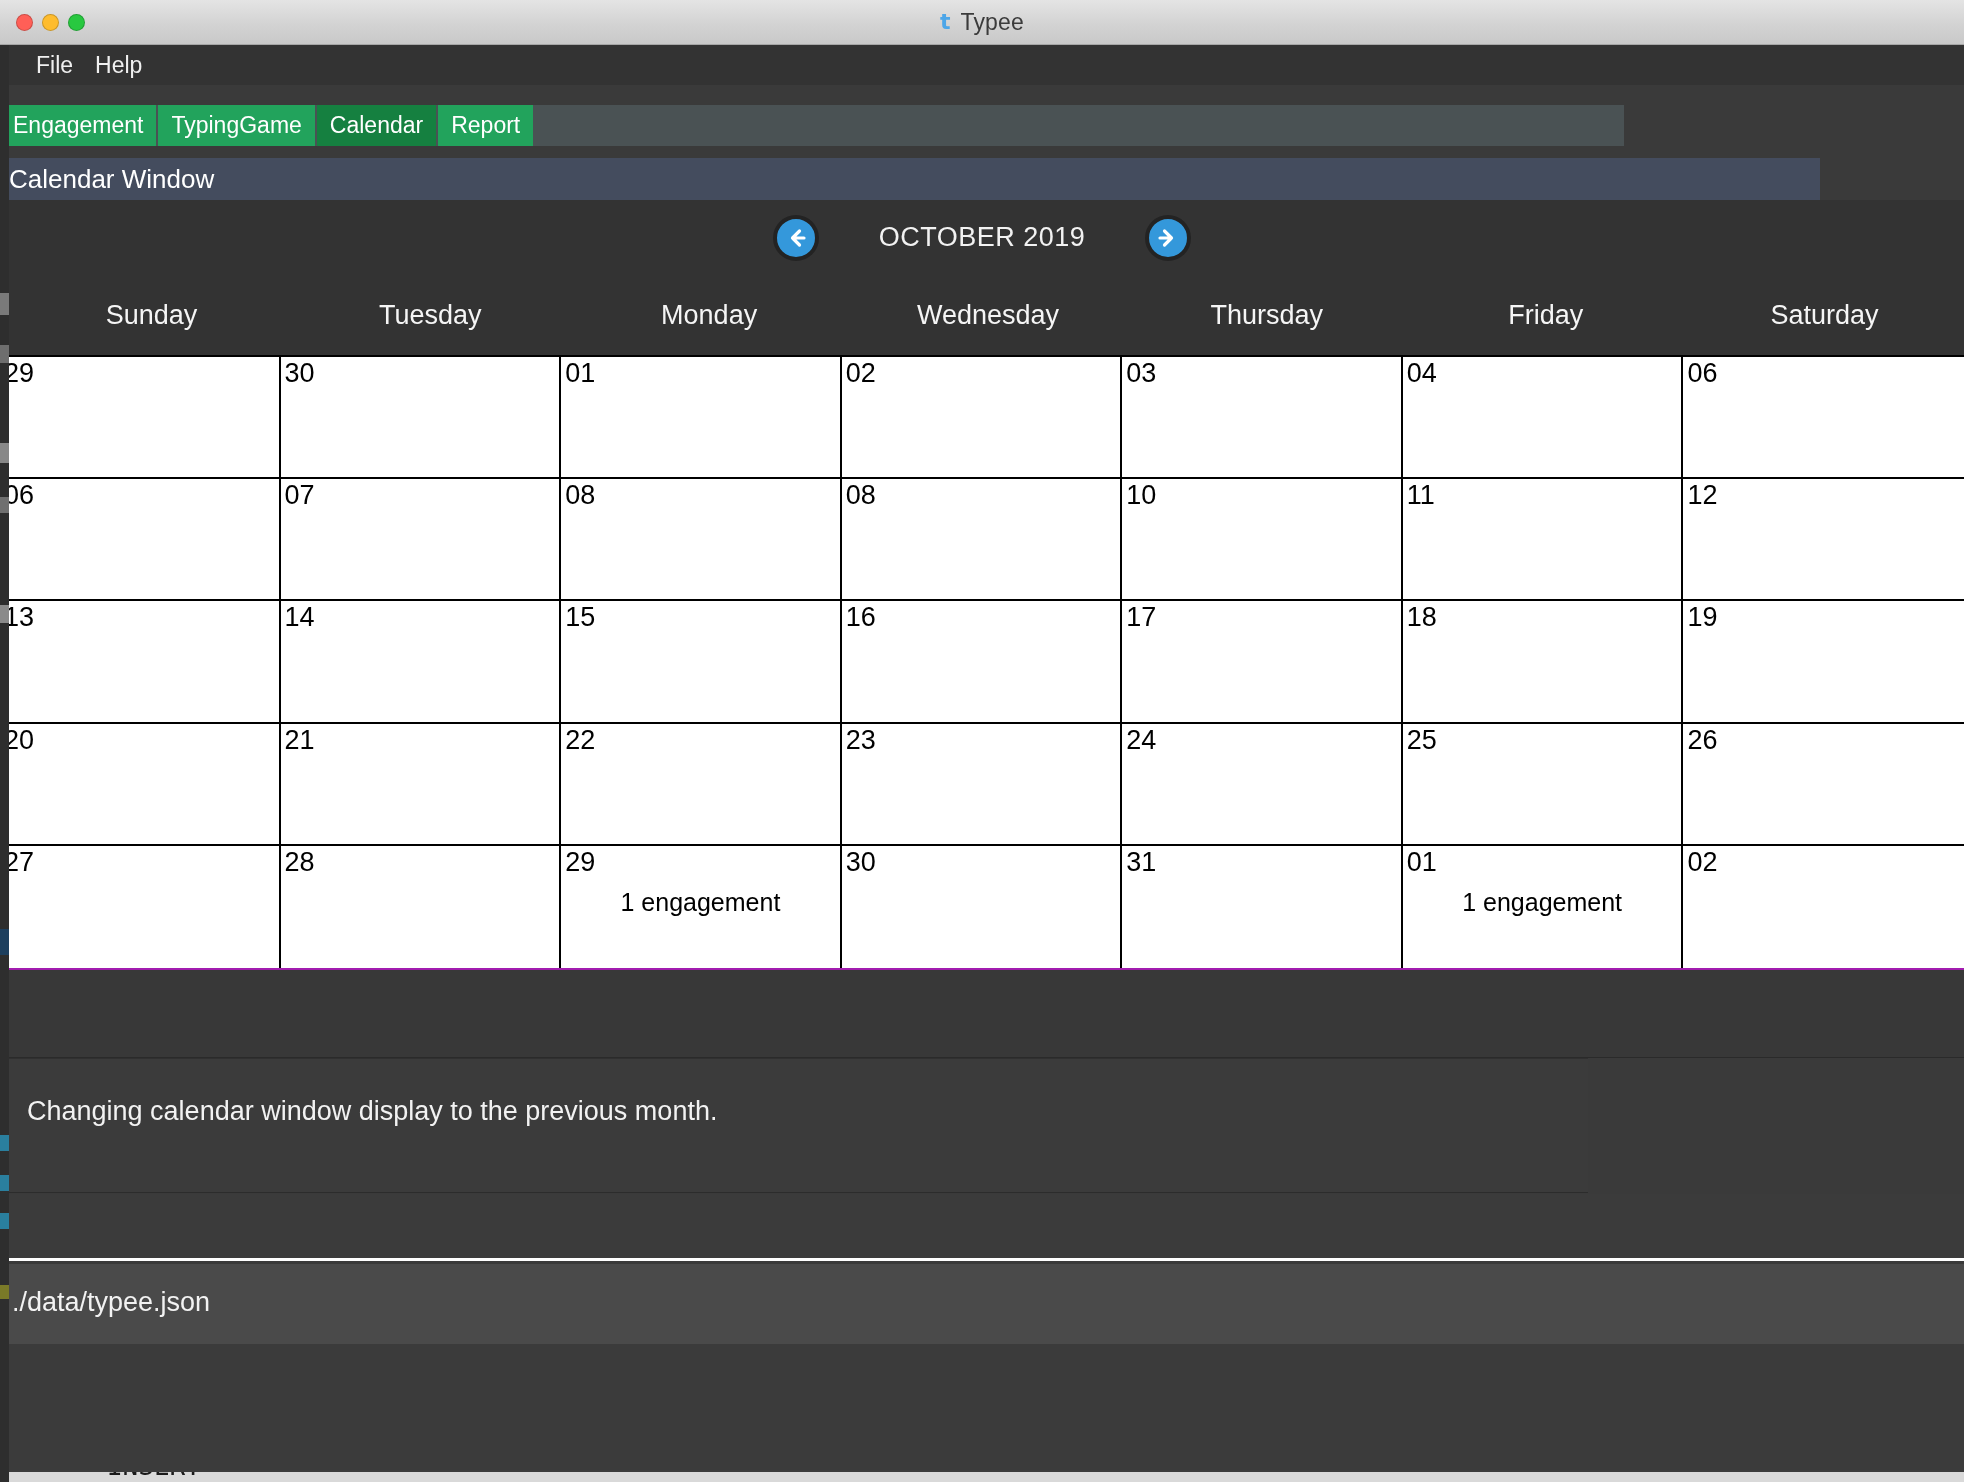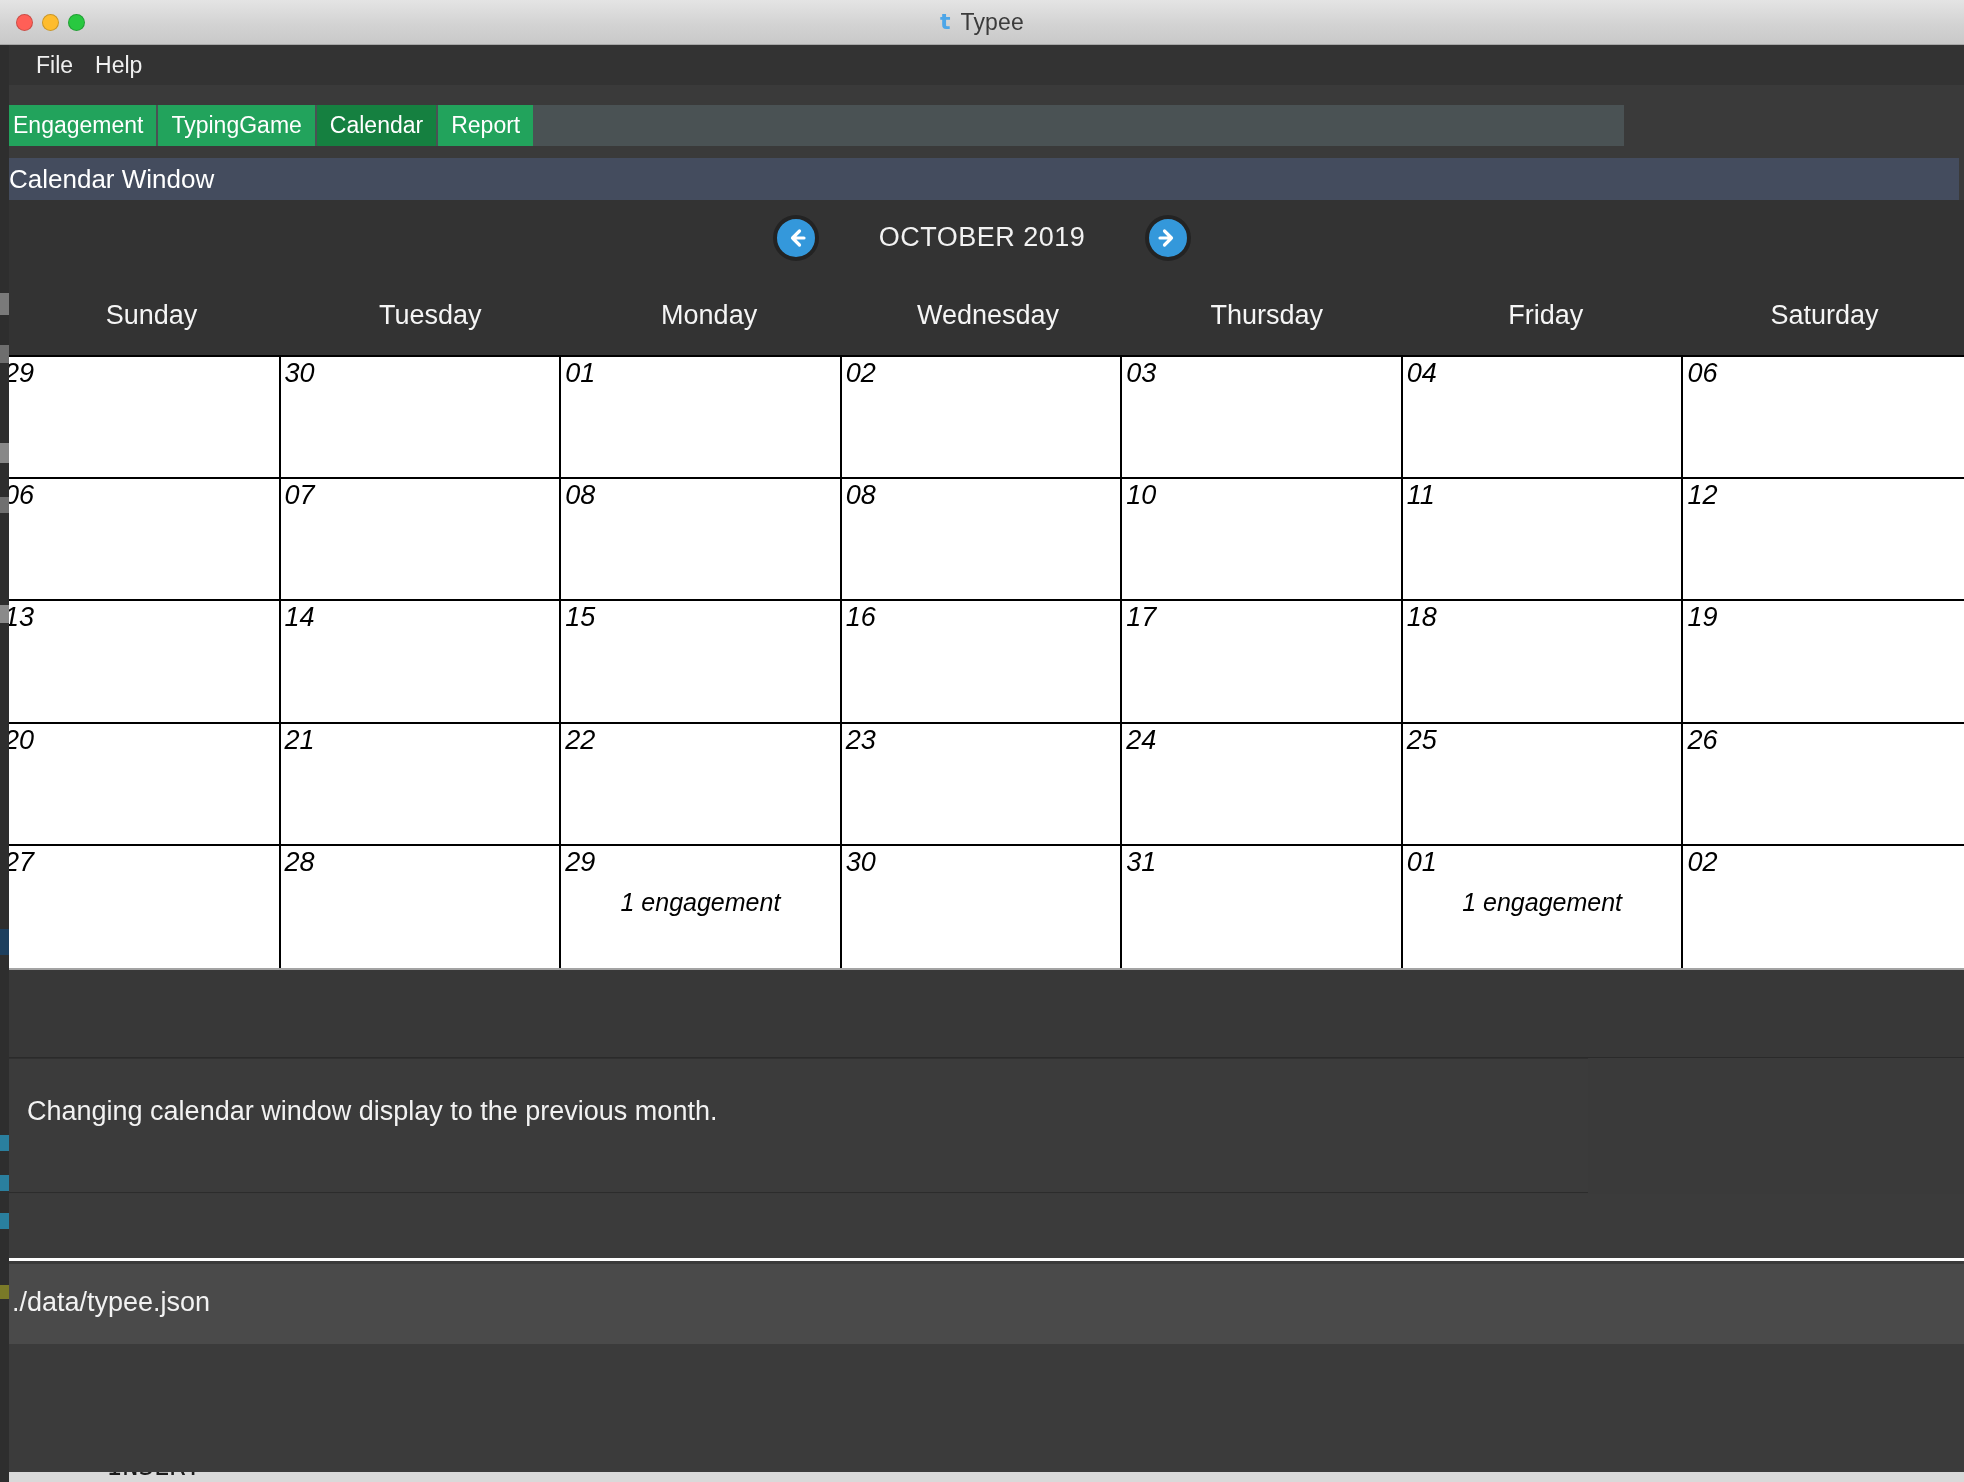--- a/index.html
+++ b/index.html
@@ -105,21 +105,21 @@
     margin-right: 2px;
     cursor: default;
     white-space: nowrap;
   }
   .tab.active { background: #158040; }
 
   
   .winheader {
     position: absolute;
     left: 0; top: 158px;
-    width: 1959px; height: 42px;
+    width: 1820px; height: 42px;
     background: #444c5e;
     display: flex; align-items: center;
     padding-left: 9px;
   }
   .winheader-label {
     color: #ffffff;
     font-size: 26px;
   }
 
   
@@ -171,23 +171,22 @@
 
   .grid {
     position: absolute;
     left: 0; top: 155px;
     width: 1964px; height: 615px;
     display: grid;
     grid-template-columns: repeat(7, 1fr);
     grid-template-rows: repeat(5, 1fr);
     background: #000000;
     border-top: 2px solid #000;
-    border-bottom: 2px solid #a3a3a3;
+    border-bottom: 2px solid #a21caf;
     gap: 0;
-    font-style: italic;
   }
   .cell {
     background: #ffffff;
     border-right: 2px solid #000000;
     border-bottom: 2px solid #000000;
     position: relative;
     overflow: hidden;
     cursor: default;
   }
   .grid .cell:nth-child(7n) { border-right: none; }

